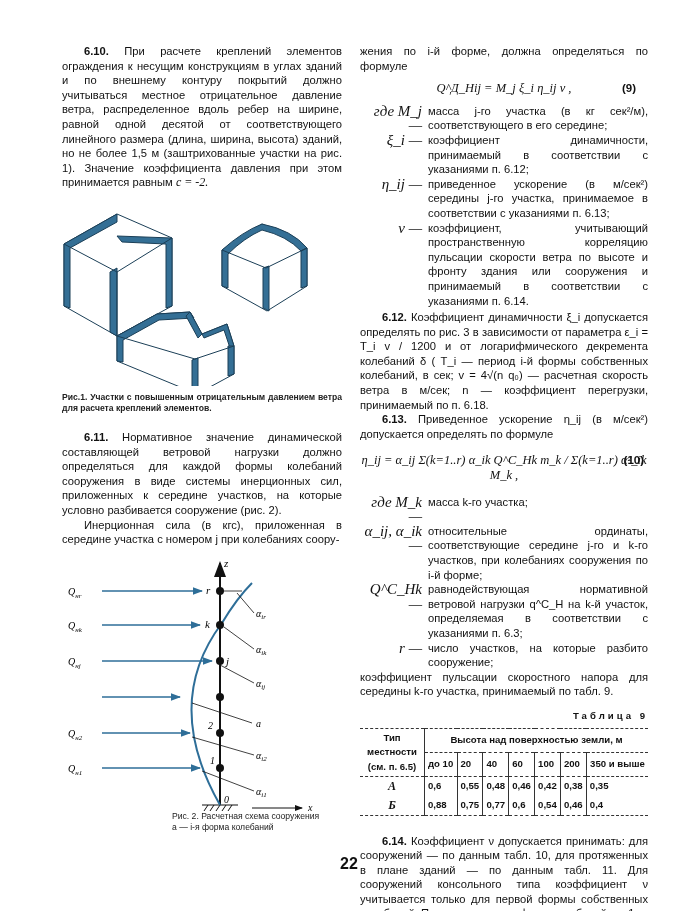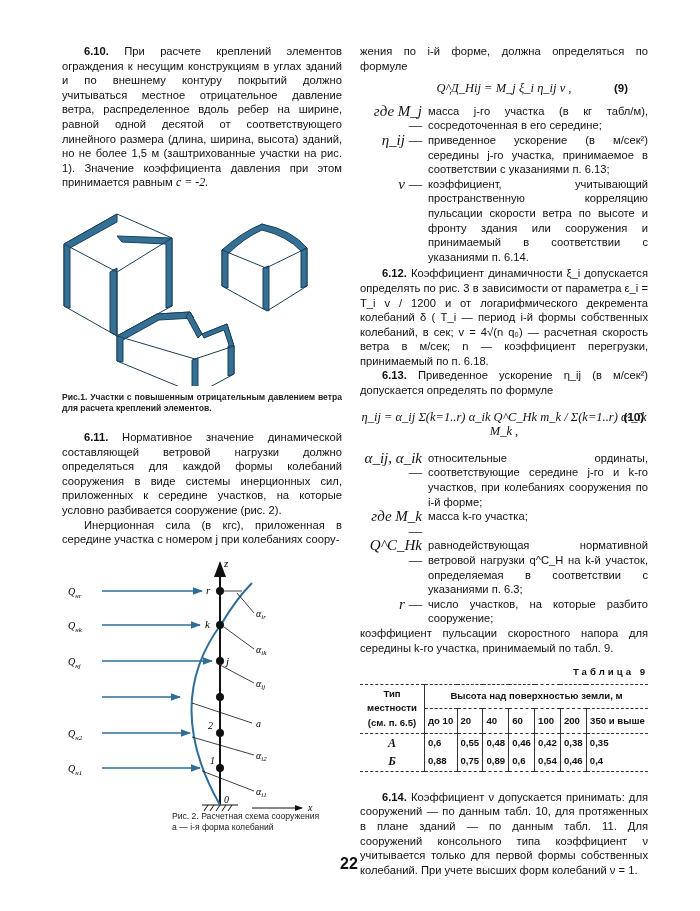--- a/index.html
+++ b/index.html
@@ -5,21 +5,21 @@
   html, body { margin:0; padding:0; background:#fff; }
   body { width:700px; height:911px; position:relative; overflow:hidden;
          font-family:"Liberation Sans", sans-serif; color:#111; }
   .col { position:absolute; font-size:11.2px; line-height:14.6px; text-align:justify; }
   .left { left:62px; top:44px; width:280px; }
   .right { left:360px; top:44px; width:288px; }
   p { margin:0; }
   .ind { text-indent:22px; }
   b { font-weight:bold; }
   .it { font-family:"Liberation Serif", serif; font-style:italic; font-size:12px; }
-  .formula { text-align:center; font-family:"Liberation Serif", serif; font-style:italic; font-size:12.5px; position:relative; margin:8px 16px; }
+  .formula { text-align:center; font-family:"Liberation Serif", serif; font-style:italic; font-size:12.5px; position:relative; margin:8px 8px; }
   .formula .num { position:absolute; right:4px; top:0; font-family:"Liberation Sans", sans-serif; font-style:normal; font-weight:bold; font-size:11.5px; }
   .defs { margin:0; }
   .def { display:flex; }
   .def .sym { width:62px; flex:none; text-align:right; padding-right:6px; font-family:"Liberation Serif", serif; font-style:italic; font-size:15px; }
   .def .txt { flex:1; }
   .caption { font-size:8.6px; line-height:11px; font-weight:bold; color:#222; }
   table.t9 { border-collapse:collapse; width:288px; font-size:9.6px; margin-top:4px; }
   table.t9 td, table.t9 th { padding:2px 3px; font-weight:bold; }
   .tbl-title { text-align:right; font-size:9.6px; font-weight:bold; letter-spacing:3px; margin-top:10px; }
   .pagenum { position:absolute; left:340px; top:855px; font-weight:bold; font-size:16px; }
@@ -156,21 +156,25 @@
 
 <div class="col right">
   <p>жения по i-й форме, должна определяться по формуле</p>
   <div class="formula">
     <span>Q^Д_Hij = M_j ξ_i η_ij ν ,</span>
     <span class="num">(9)</span>
   </div>
   <div class="defs">
     <div class="def">
         <span class="sym">где M_j —</span>
-        <span class="txt">масса j-го участка (в кг табл/м), сосредоточенная в его середине;</span>
+        <span class="txt">масса j-го участка (в кг сек²/м), соответствующего в его середине;</span>
+      </div>
+    <div class="def">
+        <span class="sym">ξ_i —</span>
+        <span class="txt">коэффициент динамичности, принимаемый в соответствии с указаниями п. 6.12;</span>
       </div>
     <div class="def">
         <span class="sym">η_ij —</span>
         <span class="txt">приведенное ускорение (в м/сек²) середины j-го участка, принимаемое в соответствии с указаниями п. 6.13;</span>
       </div>
     <div class="def">
         <span class="sym">ν —</span>
         <span class="txt">коэффициент, учитывающий пространственную корреляцию пульсации скорости ветра по высоте и фронту здания или сооружения и принимаемый в соответствии с указаниями п. 6.14.</span>
       </div>
   </div>
@@ -182,26 +186,26 @@
   <p class="ind">
     <b>6.13.</b>
     <span>Приведенное ускорение η_ij (в м/сек²) допускается определять по формуле</span>
   </p>
   <div class="formula" style="margin:12px 0;">
     <span>η_ij = α_ij Σ(k=1..r) α_ik Q^C_Hk m_k / Σ(k=1..r) α²_ik M_k ,</span>
     <span class="num">(10)</span>
   </div>
   <div class="defs">
     <div class="def">
+        <span class="sym">где M_k —</span>
+        <span class="txt">масса k-го участка;</span>
+      </div>
+    <div class="def">
         <span class="sym">α_ij, α_ik —</span>
         <span class="txt">относительные ординаты, соответствующие середине j-го и k-го участков, при колебаниях сооружения по i-й форме;</span>
-      </div>
-    <div class="def">
-        <span class="sym">где M_k —</span>
-        <span class="txt">масса k-го участка;</span>
       </div>
     <div class="def">
         <span class="sym">Q^C_Hk —</span>
         <span class="txt">равнодействующая нормативной ветровой нагрузки q^C_H на k-й участок, определяемая в соответствии с указаниями п. 6.3;</span>
       </div>
     <div class="def">
         <span class="sym">r —</span>
         <span class="txt">число участков, на которые разбито сооружение;</span>
       </div>
     <div class="def">
@@ -232,21 +236,21 @@
       <td style="border-right:1px solid #333;">0,48</td>
       <td style="border-right:1px solid #333;">0,46</td>
       <td style="border-right:1px solid #333;">0,42</td>
       <td style="border-right:1px solid #333;">0,38</td>
       <td>0,35</td>
     </tr>
     <tr style="border-bottom:1.5px dashed #333;">
       <td class="it" style="border-right:1.5px solid #333; text-align:center;">Б</td>
       <td style="border-right:1px solid #333;">0,88</td>
       <td style="border-right:1px solid #333;">0,75</td>
-      <td style="border-right:1px solid #333;">0,89</td>
+      <td style="border-right:1px solid #333;">0,77</td>
       <td style="border-right:1px solid #333;">0,6</td>
       <td style="border-right:1px solid #333;">0,54</td>
       <td style="border-right:1px solid #333;">0,46</td>
       <td>0,4</td>
     </tr>
   </tbody>
     </table>
 
   <p class="ind" style="margin-top:18px;">
     <b>6.14.</b>

